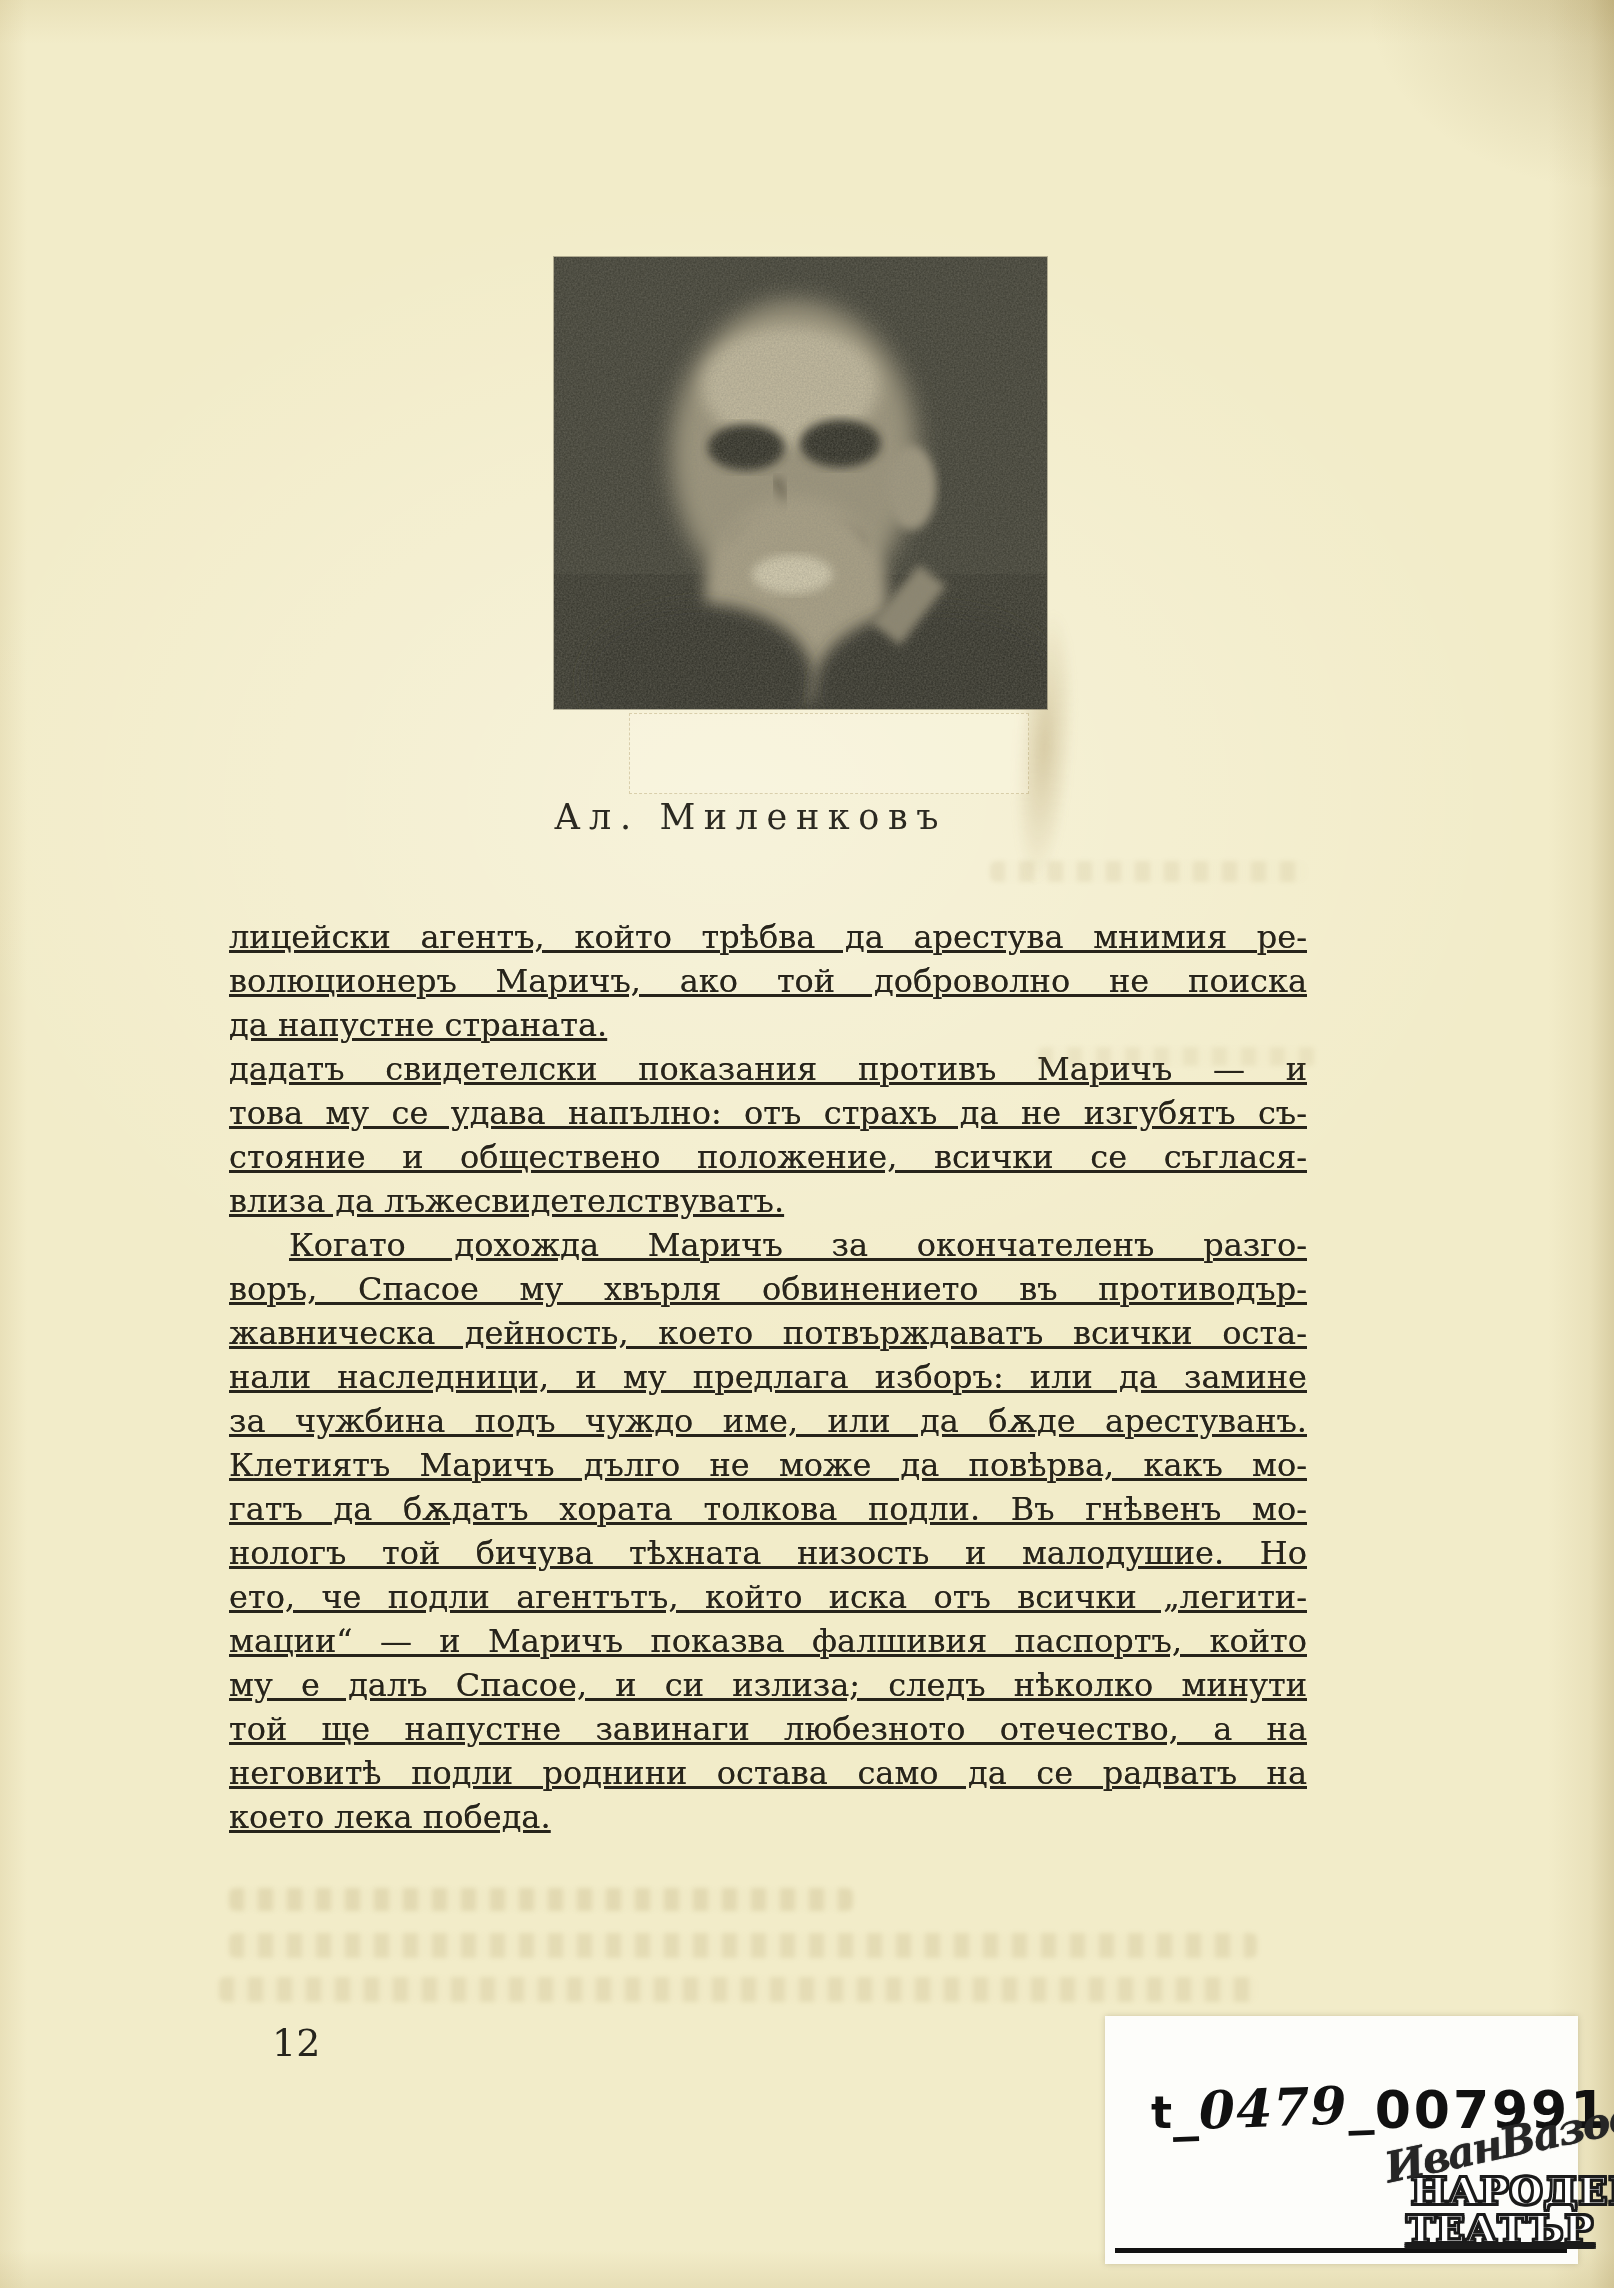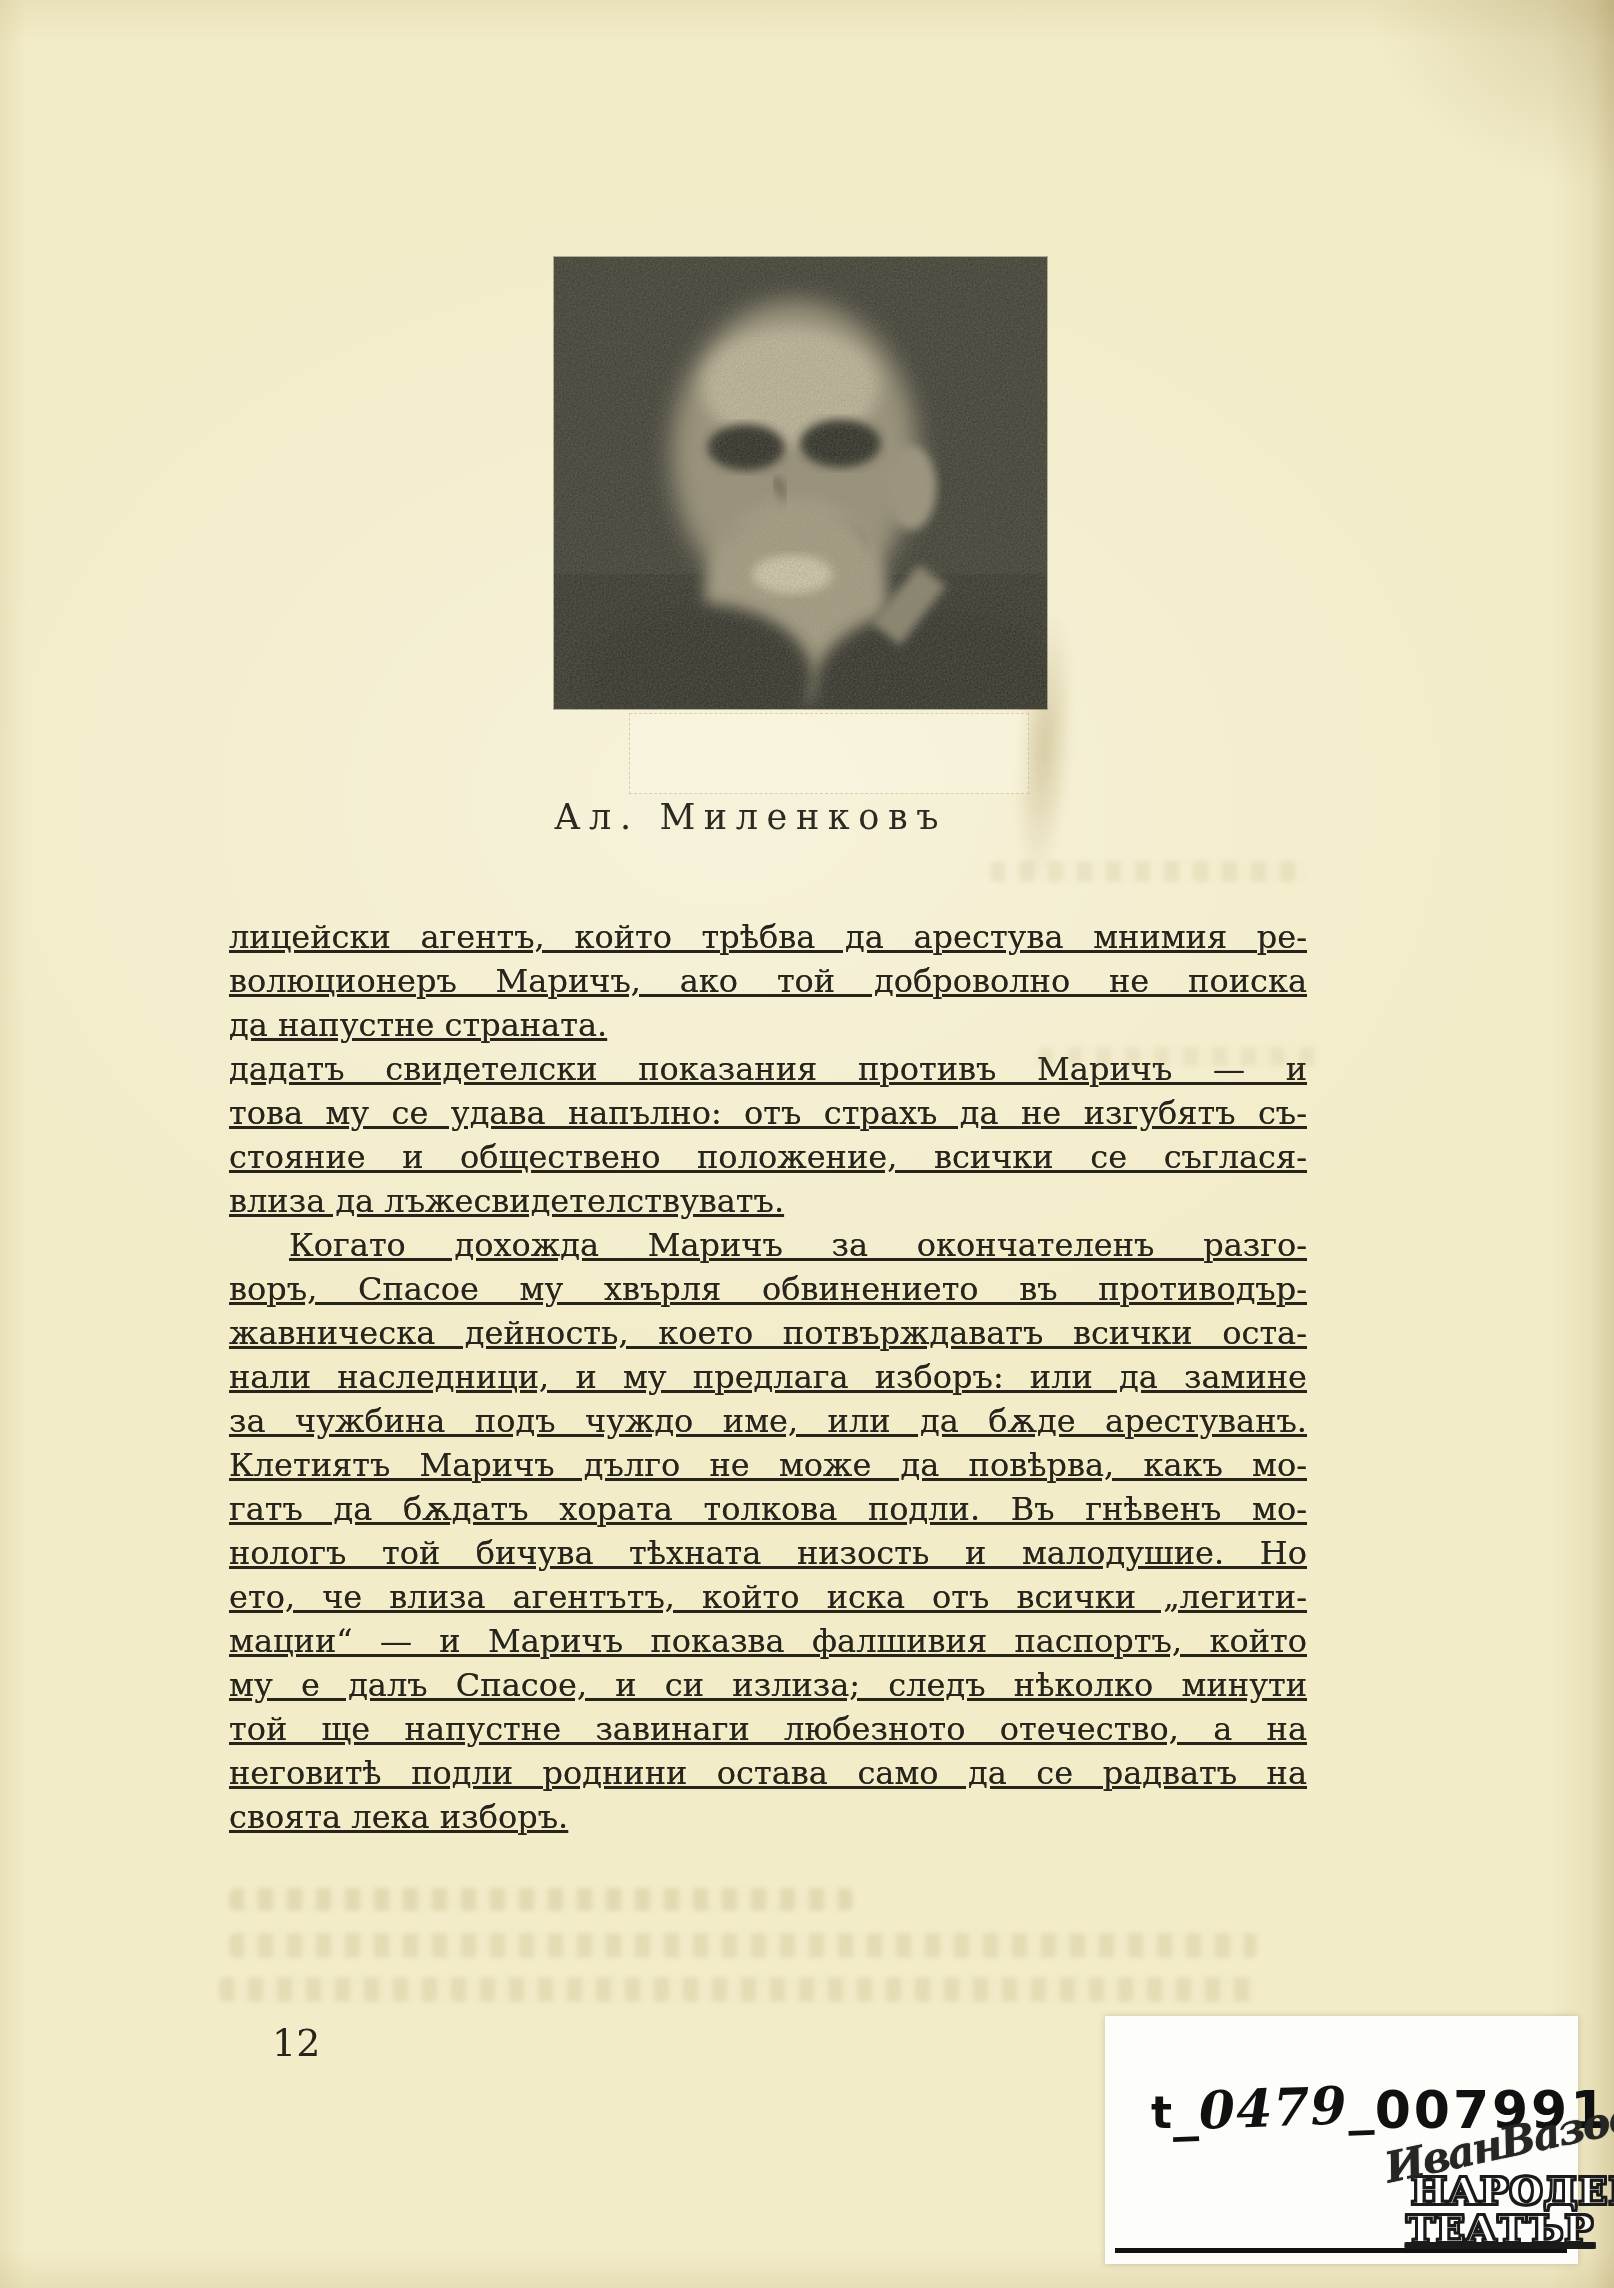--- a/index.html
+++ b/index.html
@@ -240,26 +240,26 @@
       <div class="line">стояние и обществено положение, всички се съглася-</div>
       <div class="line last">влиза да лъжесвидетелствуватъ.</div>
       <div class="line indented">Когато дохожда Маричъ за окончателенъ разго-</div>
       <div class="line">воръ, Спасое му хвърля обвинението въ противодър-</div>
       <div class="line">жавническа дейность, което потвърждаватъ всички оста-</div>
       <div class="line">нали наследници, и му предлага изборъ: или да замине</div>
       <div class="line">за чужбина подъ чуждо име, или да бѫде арестуванъ.</div>
       <div class="line">Клетиятъ Маричъ дълго не може да повѣрва, какъ мо-</div>
       <div class="line">гатъ да бѫдатъ хората толкова подли. Въ гнѣвенъ мо-</div>
       <div class="line">нологъ той бичува тѣхната низость и малодушие. Но</div>
-      <div class="line">ето, че влиза агентътъ, който иска отъ всички „легити-</div>
+      <div class="line">ето, че подли агентътъ, който иска отъ всички „легити-</div>
       <div class="line">мации“ — и Маричъ показва фалшивия паспортъ, който</div>
       <div class="line">му е далъ Спасое, и си излиза; следъ нѣколко минути</div>
       <div class="line">той ще напустне завинаги любезното отечество, а на</div>
       <div class="line">неговитѣ подли роднини остава само да се радватъ на</div>
-      <div class="line last">своята лека изборъ.</div>
+      <div class="line last">което лека победа.</div>
     </div>
 
   <div class="bleed bleed-1"></div>
   <div class="bleed bleed-2"></div>
   <div class="bleed bleed-3"></div>
   <div class="bleed bleed-4"></div>
   <div class="bleed bleed-5"></div>
 
   <div class="page-number">12</div>
 

